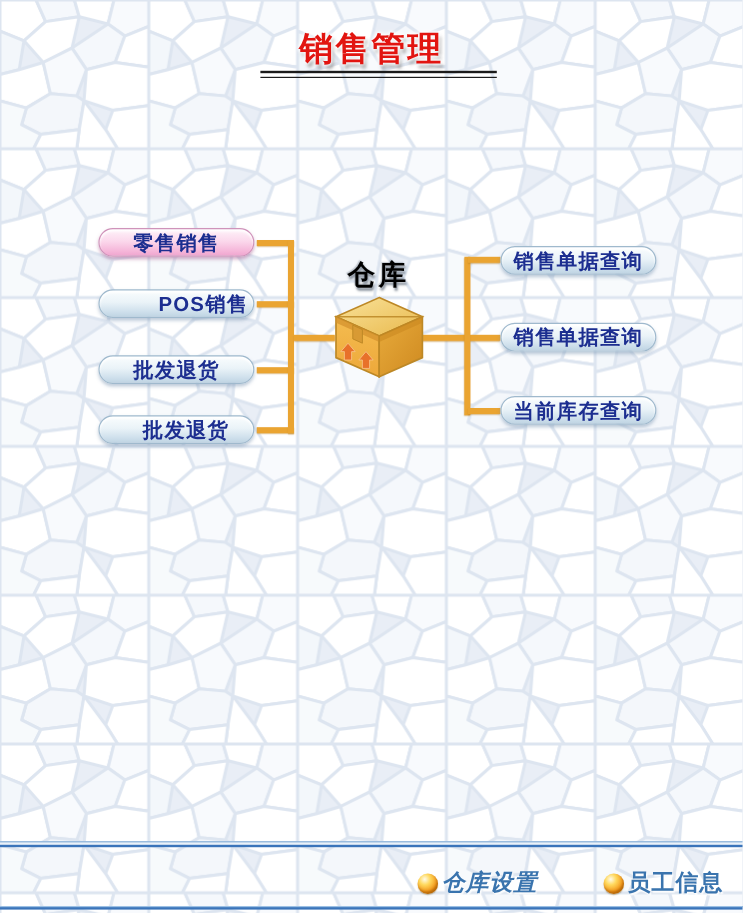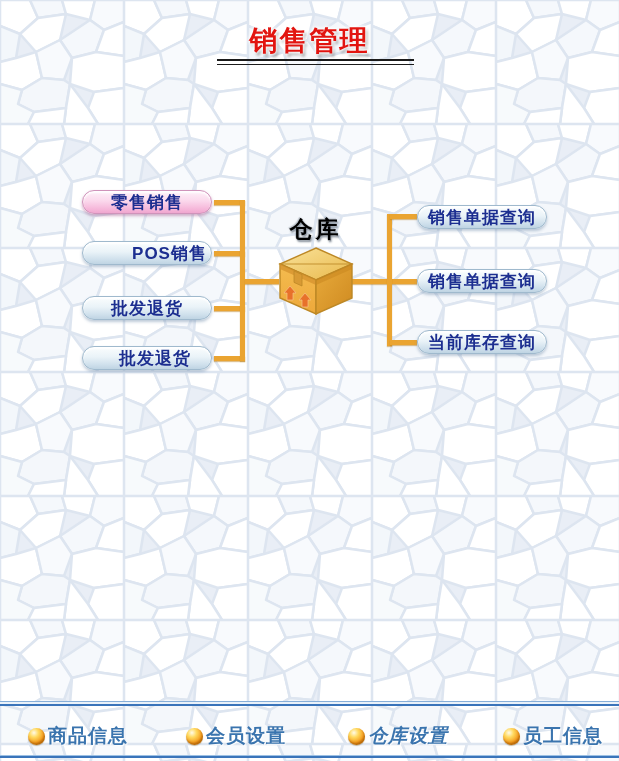--- a/index.html
+++ b/index.html
@@ -170,28 +170,20 @@
   <div class="pill" style="left:417px; top:269px;">
     <span>销售单据查询</span>
   </div>
   <div class="pill" style="left:417px; top:330px;">
     <span>当前库存查询</span>
   </div>
 
   <div class="footer-topline"></div>
   <div class="footer-bottomline"></div>
 
-  <div class="footer-item" style="left:28px;">
-    <span class="ball"></span>
-    <span class="footer-label">商品信息</span>
-  </div>
-  <div class="footer-item" style="left:186px;">
-    <span class="ball"></span>
-    <span class="footer-label">会员设置</span>
-  </div>
   <div class="footer-item" style="left:348px;font-style:italic;">
     <span class="ball"></span>
     <span class="footer-label">仓库设置</span>
   </div>
   <div class="footer-item" style="left:503px;">
     <span class="ball"></span>
     <span class="footer-label">员工信息</span>
   </div>
 
 </div>

